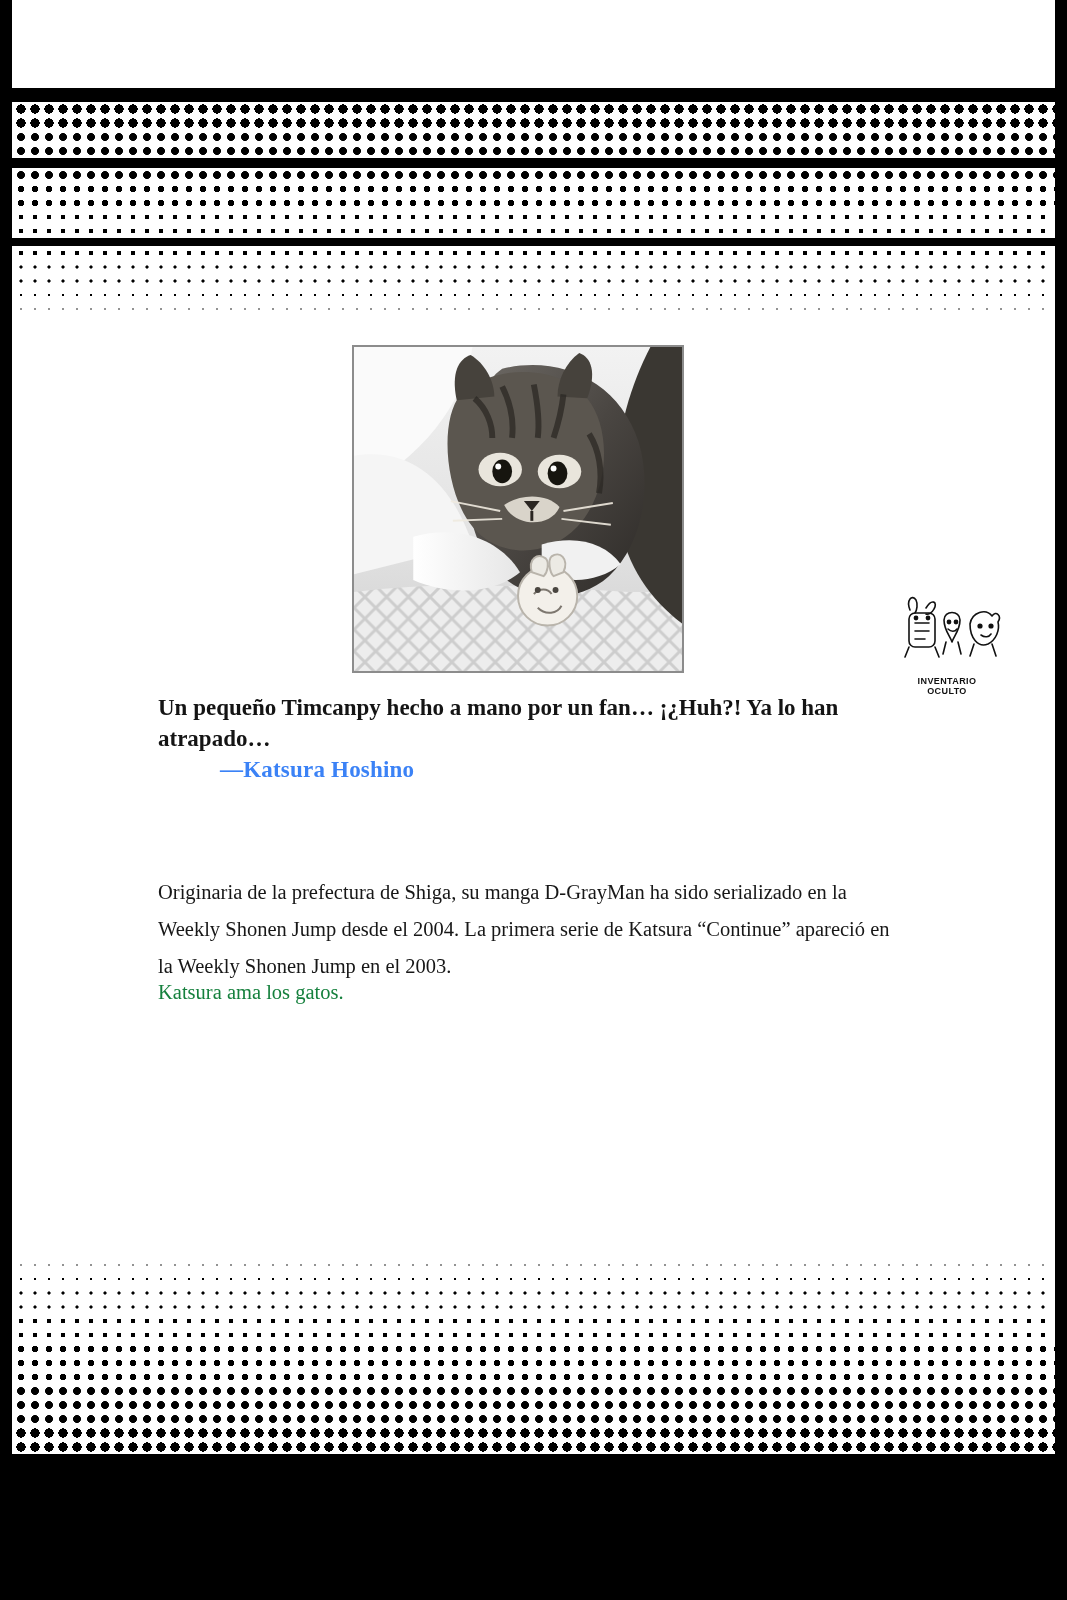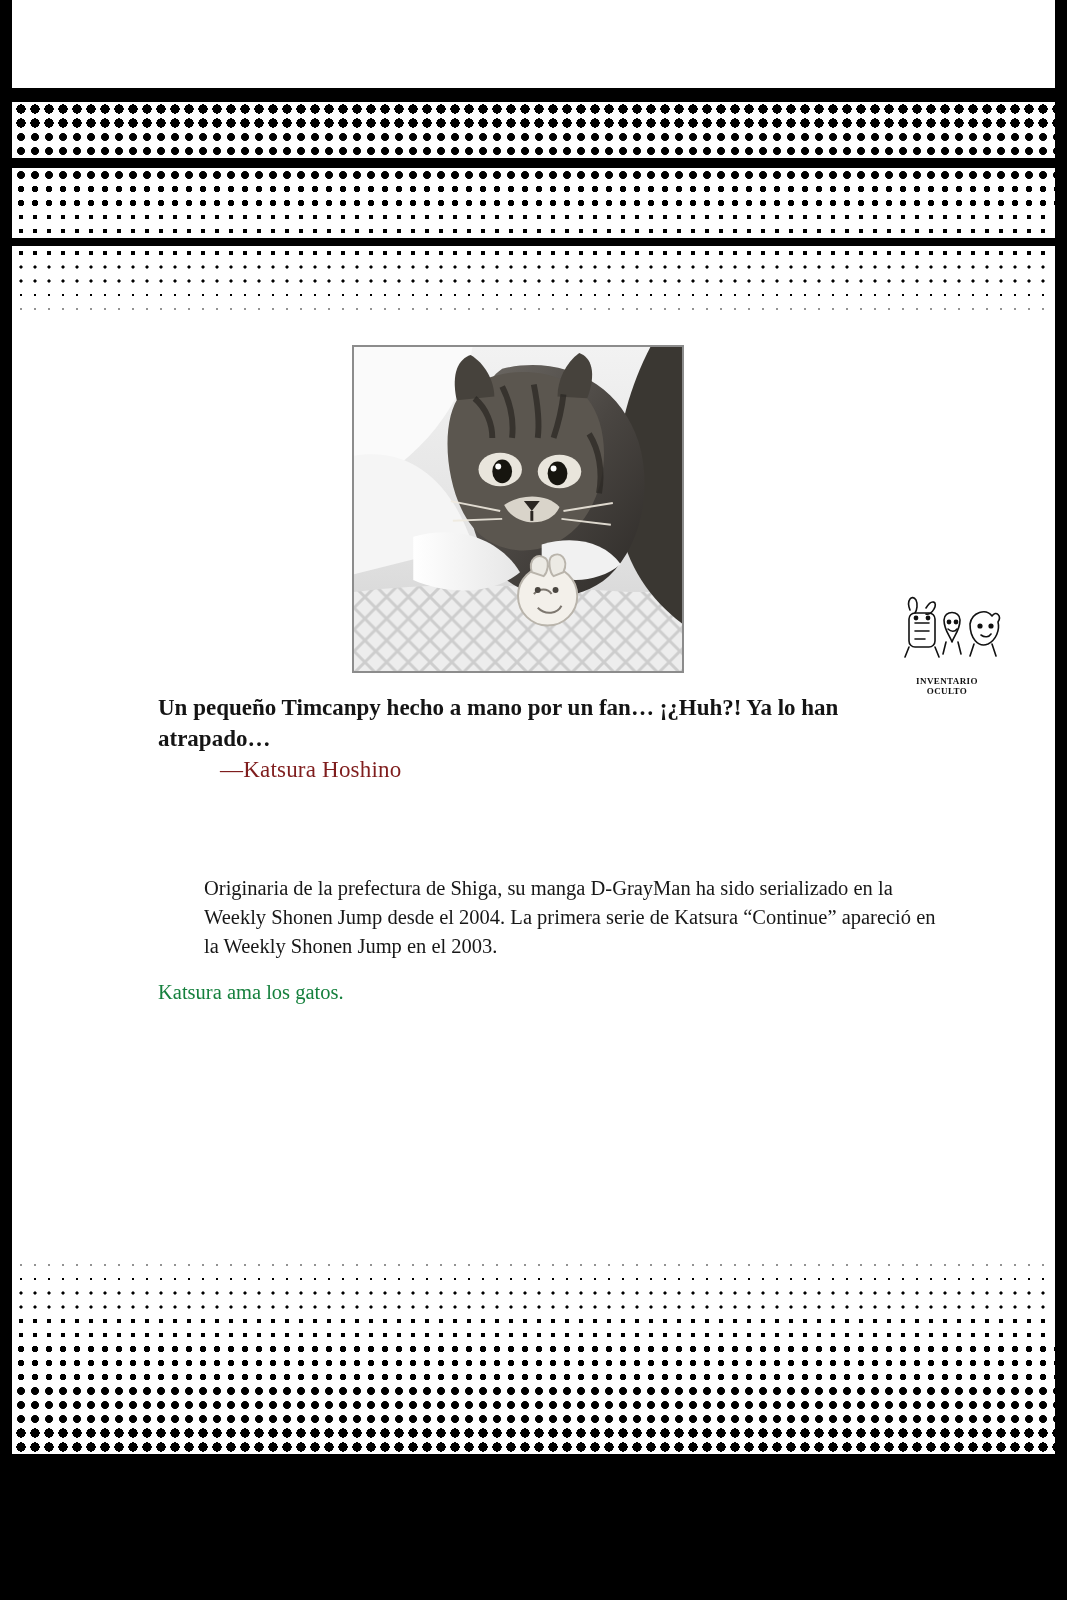--- a/index.html
+++ b/index.html
@@ -109,33 +109,32 @@
     font-size: 23px;
     line-height: 31px;
     color: #141414;
     font-weight: bold;
   }
   .signature {
     position: absolute;
     left: 220px;
     top: 757px;
     font-size: 23px;
-    font-weight: normal;
+    font-weight: bold;
     letter-spacing: .2px;
-    color: #7f1d1d;
+    color: #3b82f6;
   }
   .bio {
     position: absolute;
     left: 158px;
     top: 874px;
     width: 745px;
     font-size: 20.5px;
-    line-height: 29px;
+    line-height: 37px;
     color: #171717;
-    margin-left: 46px;
   }
   .bio-note {
     position: absolute;
     left: 158px;
     top: 979px;
     width: 600px;
     font-size: 20.5px;
     line-height: 27px;
     color: #15803d;
   }
@@ -148,21 +147,21 @@
     width: 118px;
     height: 118px;
   }
   .logo svg { display: block; width: 100%; height: 100%; }
   .logo-text {
     position: absolute;
     left: 0;
     bottom: 2px;
     width: 100%;
     text-align: center;
-    font-family: Liberation Serif, serif;
+    font-family: Liberation Sans, sans-serif;
     font-size: 9px;
     font-weight: bold;
     line-height: 10px;
     letter-spacing: .4px;
     color: #111;
   }
 </style>
 </head>
 <body>
 

